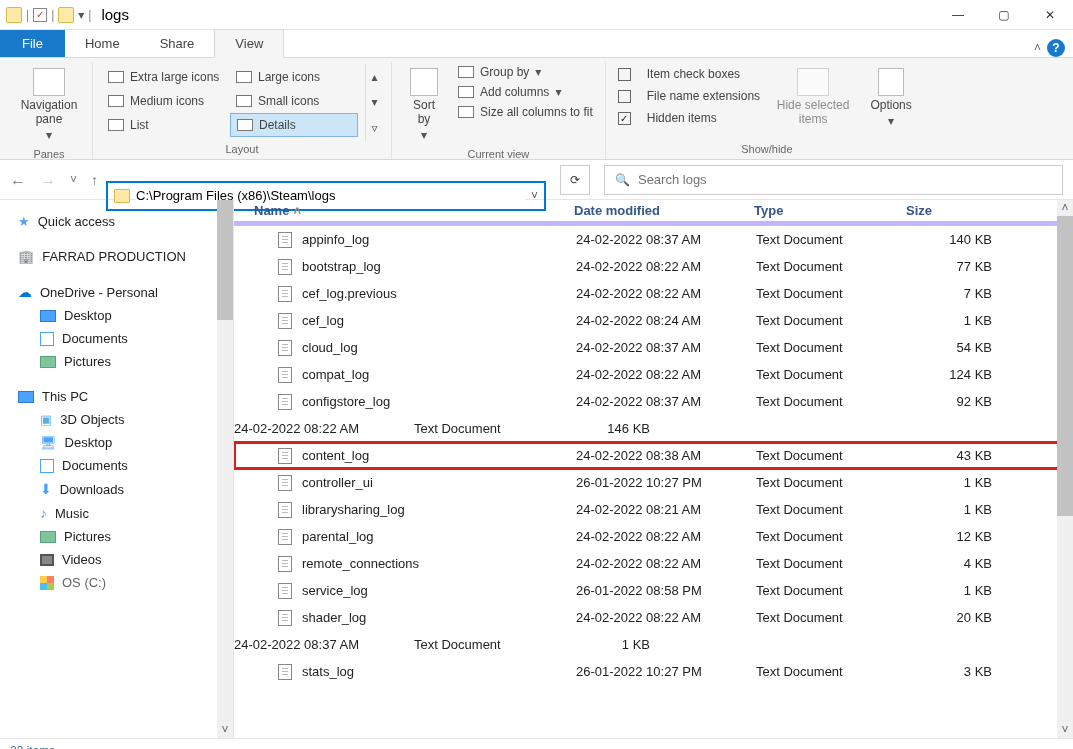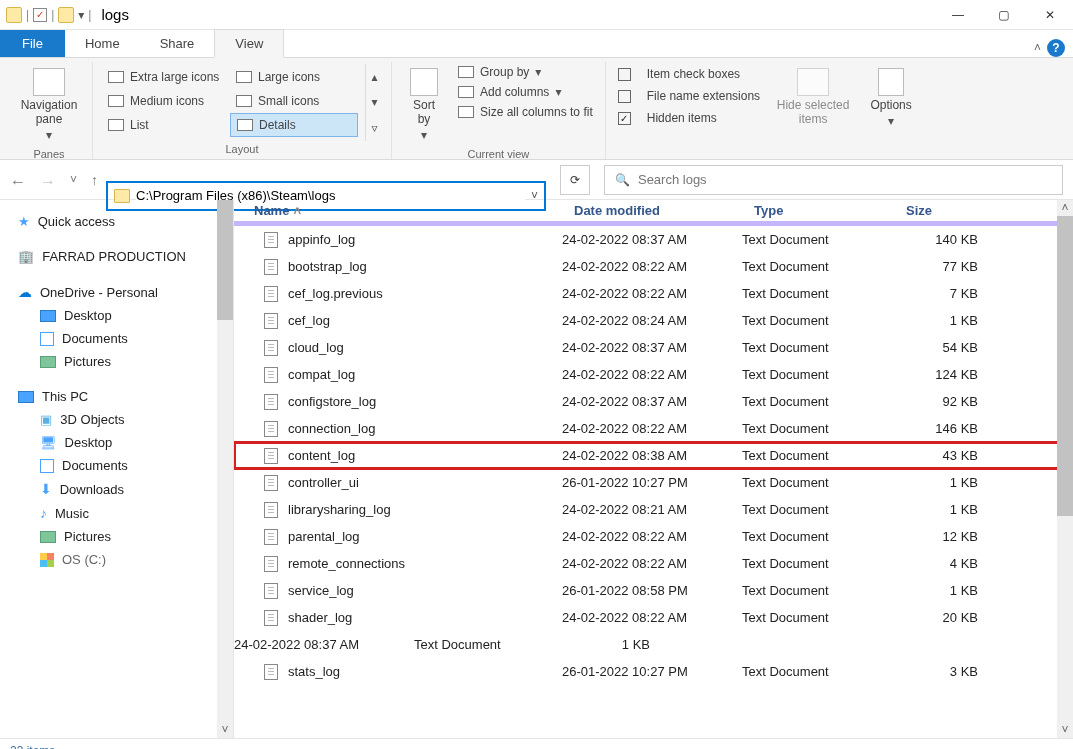--- a/index.html
+++ b/index.html
@@ -74,21 +74,21 @@
 .filearea { flex:1; position:relative; display:flex; flex-direction:column;}
 .colheaders { height:26px; border-bottom:5px solid #c4b5fd; display:flex; align-items:center; color:#34568b; font-size:13px;font-weight:bold;}
 .colheaders .col { padding:0 12px; display:flex; align-items:center; gap:4px;}
 .colheaders .c-name { width:328px; padding-left:20px;}
 .colheaders .c-date { width:180px;}
 .colheaders .c-type { width:152px;}
 .colheaders .c-size { width:96px;}
 
 .files { flex:1; overflow:hidden; position:relative;}
 .row { height:27px; display:flex; align-items:center; font-size:13px; color:#222;}
-.row .c-name { width:328px; padding-left:30px; display:flex; align-items:center; gap:10px;}
+.row .c-name { width:328px; padding-left:30px; display:flex; align-items:center; gap:10px;margin-left:14px;}
 .row .c-date { width:180px; }
 .row .c-type { width:152px; }
 .row .c-size { width:96px; text-align:right; padding-right:12px;}
 .row.highlight { outline:3px solid #d32020; outline-offset:-2px; }
 .doc-icon { width:14px; height:16px; border:1px solid #888; background:#fff; position:relative; display:inline-block;}
 .doc-icon::before { content:""; position:absolute; top:3px; left:3px; right:3px; height:1px; background:#bbb; box-shadow:0 3px 0 #bbb, 0 6px 0 #bbb;}
 
 .filescroll { position:absolute; right:0; top:0; bottom:0; width:16px; background:#f0f0f0;}
 .filescroll .thumb { position:absolute; top:16px; width:100%; height:300px; background:#c2c2c2;}
 .filescroll .ar { position:absolute; width:100%; height:16px; display:flex; align-items:center; justify-content:center; color:#666;}
@@ -245,20 +245,21 @@
         <span class="glyph"></span>
         <span style="white-space:pre-line; text-align:center;">Hide selected
 items</span>
       </div>
       <div class="bigbtn" style="width:58px;">
         <span class="glyph" style="width:26px;"></span>
         <span>Options</span>
         <span style="color:#555;">▾</span>
       </div>
     </div>
+    <div class="group-label">Show/hide</div>
   </div>
 </div>
 
 <div class="navrow">
   <div class="navarrows">
     <span class="arrow">←</span>
     <span class="arrow" style="opacity:0.4;">→</span>
     <span style="color:#777;">˅</span>
     <span class="up">↑</span>
   </div>
@@ -325,20 +326,24 @@
         <span>Downloads</span>
       </div>
     <div class="tree-item child">
         <span class="music-ic">♪</span>
         <span>Music</span>
       </div>
     <div class="tree-item child">
         <span class="pic-ic"></span>
         <span>Pictures</span>
       </div>
+    <div class="tree-item child">
+        <span class="vid-ic"></span>
+        <span>Videos</span>
+      </div>
     <div class="tree-item child" style="opacity:0.7;">
         <span class="os-ic"></span>
         <span>OS (C:)</span>
       </div>
     <div class="scroll">
       <div class="ar top">˄</div>
       <div class="thumb"></div>
       <div class="ar bot">˅</div>
     </div>
   </div>
@@ -411,24 +416,20 @@
         <div class="row">
           <div class="c-name">
             <span class="doc-icon"></span>
             <span>configstore_log</span>
           </div>
           <div class="c-date">24-02-2022 08:37 AM</div>
           <div class="c-type">Text Document</div>
           <div class="c-size">92 KB</div>
         </div>
         <div class="row">
-          <div class="c-name">
-            <span class="doc-icon"></span>
-            <span>connection_log</span>
-          </div>
           <div class="c-date">24-02-2022 08:22 AM</div>
           <div class="c-type">Text Document</div>
           <div class="c-size">146 KB</div>
         </div>
         <div class="row highlight">
           <div class="c-name">
             <span class="doc-icon"></span>
             <span>content_log</span>
           </div>
           <div class="c-date">24-02-2022 08:38 AM</div>

